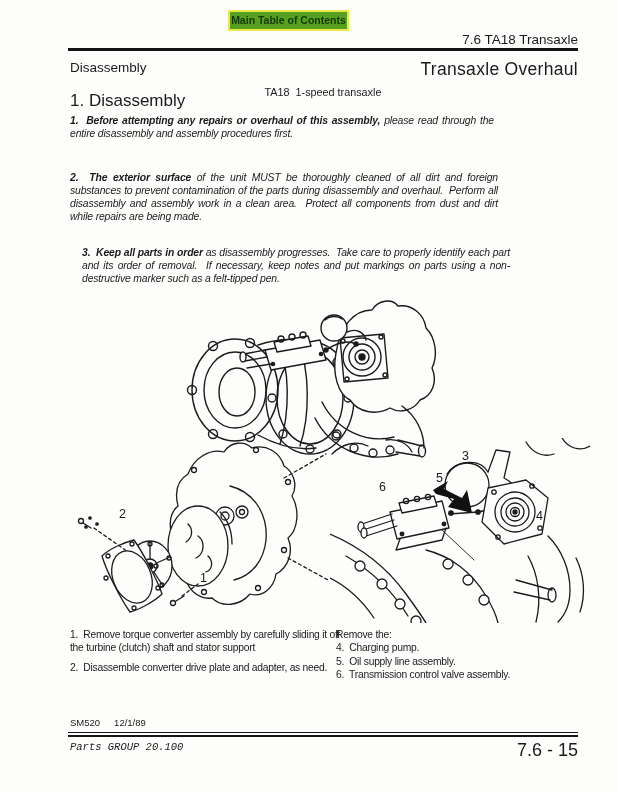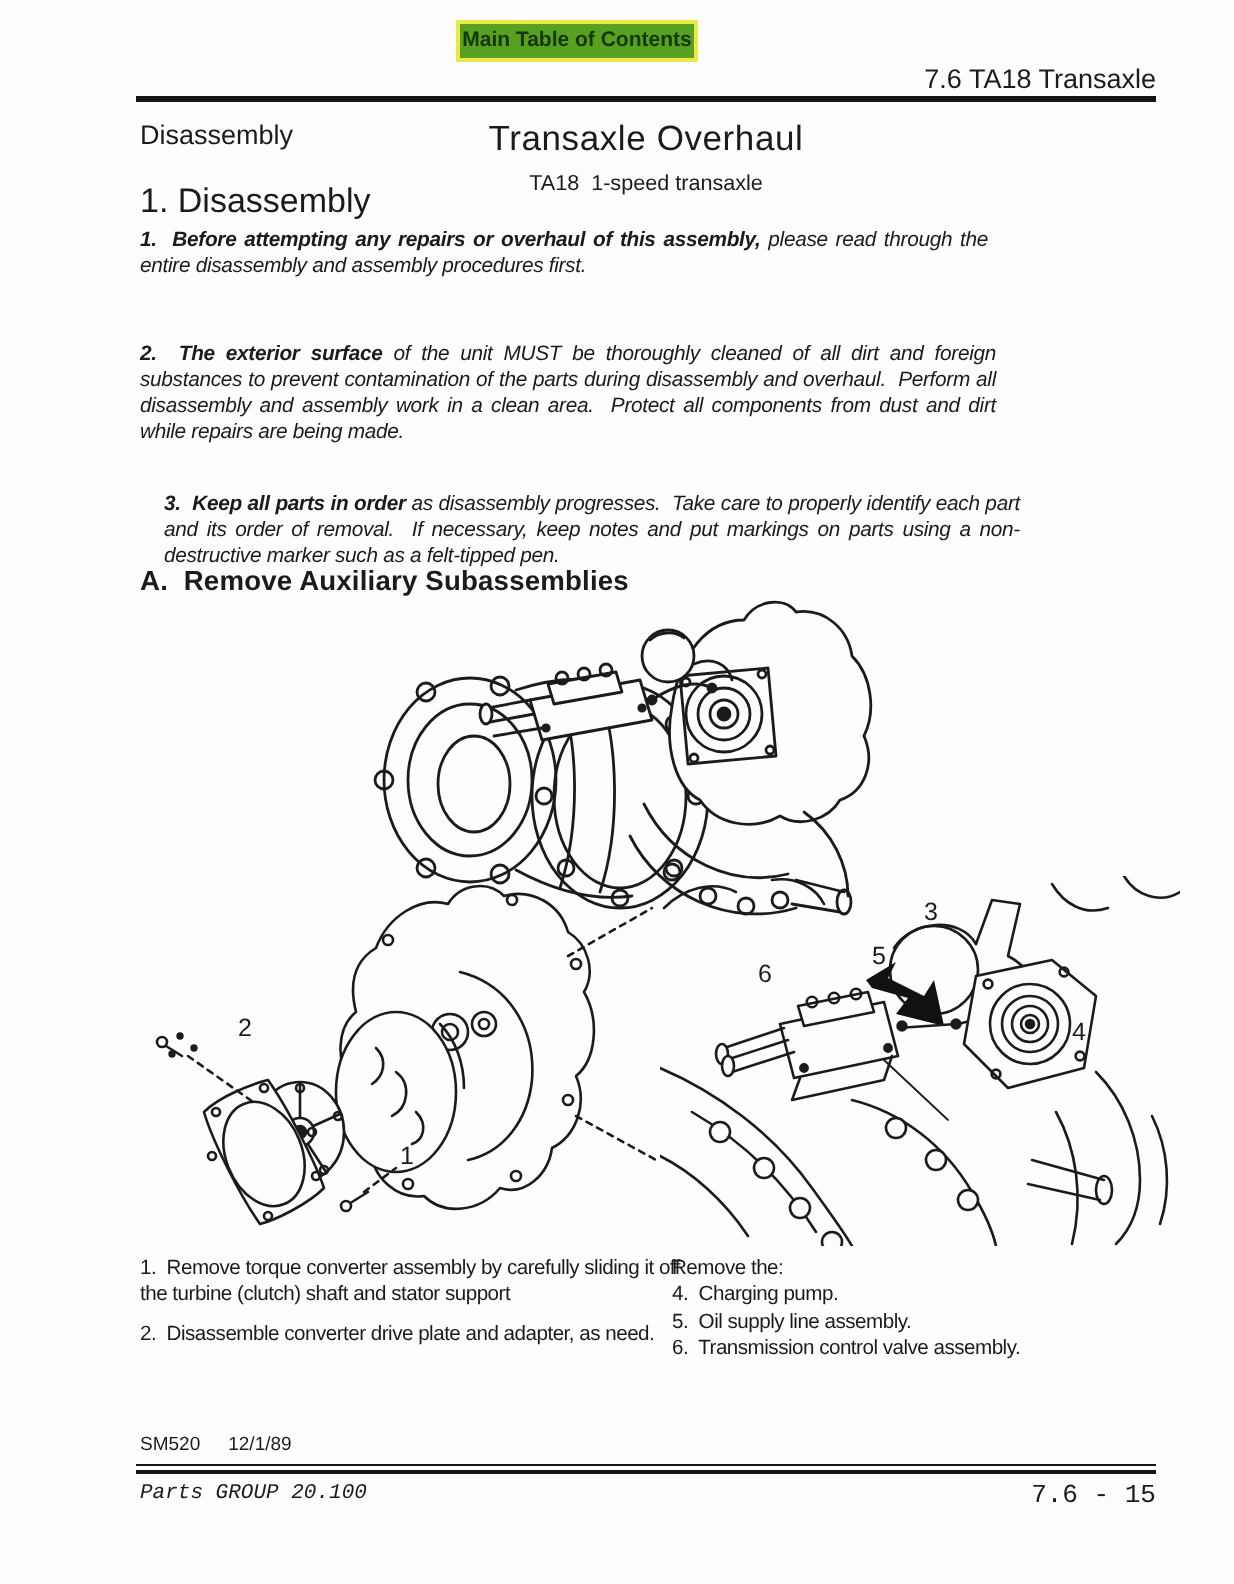--- a/index.html
+++ b/index.html
@@ -11,32 +11,32 @@
   .abs{position:absolute;}
   .pre{white-space:pre-wrap;}
   .toc-btn{
     left:228px;top:10px;width:121px;height:21px;
     background:#58a01f;border:2px solid #e9e94a;box-sizing:border-box;
     color:#14380a;font-size:10.5px;font-weight:bold;text-align:center;line-height:17px;
     cursor:pointer;
   }
   .hdr{font-size:13.5px;top:32px;}
   .rule{background:#151515;}
-  .title{left:68px;width:510px;top:59px;text-align:center;font-size:17.5px;letter-spacing:.3px;}
+  .title{left:68px;width:510px;top:59px;text-align:right;font-size:17.5px;letter-spacing:.3px;}
   .subtitle{left:68px;width:510px;top:86px;text-align:center;font-size:10.8px;}
   .h-sec1{left:70px;top:91px;font-size:17px;}
   .para{font-size:10.4px;line-height:13px;font-style:italic;letter-spacing:-.15px;text-align:justify;}
   .para b{font-weight:bold;}
   .notice{font-size:9.3px;line-height:12px;font-style:italic;letter-spacing:-.1px;}
   .h-seca{left:70px;top:283px;font-size:13.8px;font-weight:bold;letter-spacing:.1px;}
   .instr{font-size:10.3px;line-height:13.4px;letter-spacing:-.25px;}
   .callout{font-size:12.5px;line-height:12px;}
   .fsmall{font-size:9.5px;}
   .fgroup{font-size:10.5px;font-style:italic;}
-  .fpage{font-size:13px;font-family:Liberation Mono, monospace;}
+  .fpage{font-size:18px;}
   svg{display:block;}
 </style>
 </head>
 <body>
 
 <div class="page">
 
   <div class="abs toc-btn">Main Table of Contents</div>
 
   <div class="abs hdr" style="left:70px;margin-top:28px;">Disassembly</div>
@@ -47,21 +47,20 @@
   <div class="abs subtitle pre">TA18  1-speed transaxle</div>
   <div class="abs h-sec1 pre">1. Disassembly</div>
 
   <p class="abs para pre" style="left:70px;top:114px;width:424px;margin:0;"><b>1.  Before attempting any repairs or overhaul of this assembly,</b><span> please read through the entire disassembly and assembly procedures first.</span></p>
 
 
   <p class="abs para pre" style="left:70px;top:171px;width:428px;margin:0;"><b>2.  The exterior surface</b><span> of the unit MUST be thoroughly cleaned of all dirt and foreign substances to prevent contamination of the parts during disassembly and overhaul.  Perform all disassembly and assembly work in a clean area.  Protect all components from dust and dirt while repairs are being made.</span></p>
 
   <p class="abs para pre" style="left:70px;top:234px;width:428px;margin:12px;"><b>3.  Keep all parts in order</b><span> as disassembly progresses.  Take care to properly identify each part and its order of removal.  If necessary, keep notes and put markings on parts using a non-destructive marker such as a felt-tipped pen.</span></p>
 
-  <div class="abs h-seca pre">A.  Remove Auxiliary Subassemblies</div>
 
   <svg class="abs" style="left:140px;top:298px;" width="300" height="175" viewBox="0 0 300 175">
     <g stroke="#1b1b1b" fill="none" stroke-width="1.4" stroke-linecap="round" stroke-linejoin="round">
 
       <g>
         <ellipse cx="95" cy="92" rx="43" ry="51"></ellipse>
         <ellipse cx="95" cy="92" rx="31" ry="38"></ellipse>
         <ellipse cx="97" cy="94" rx="18" ry="24"></ellipse>
         <circle cx="73" cy="48" r="4.5"></circle>
           <circle cx="52" cy="92" r="4.5"></circle>

